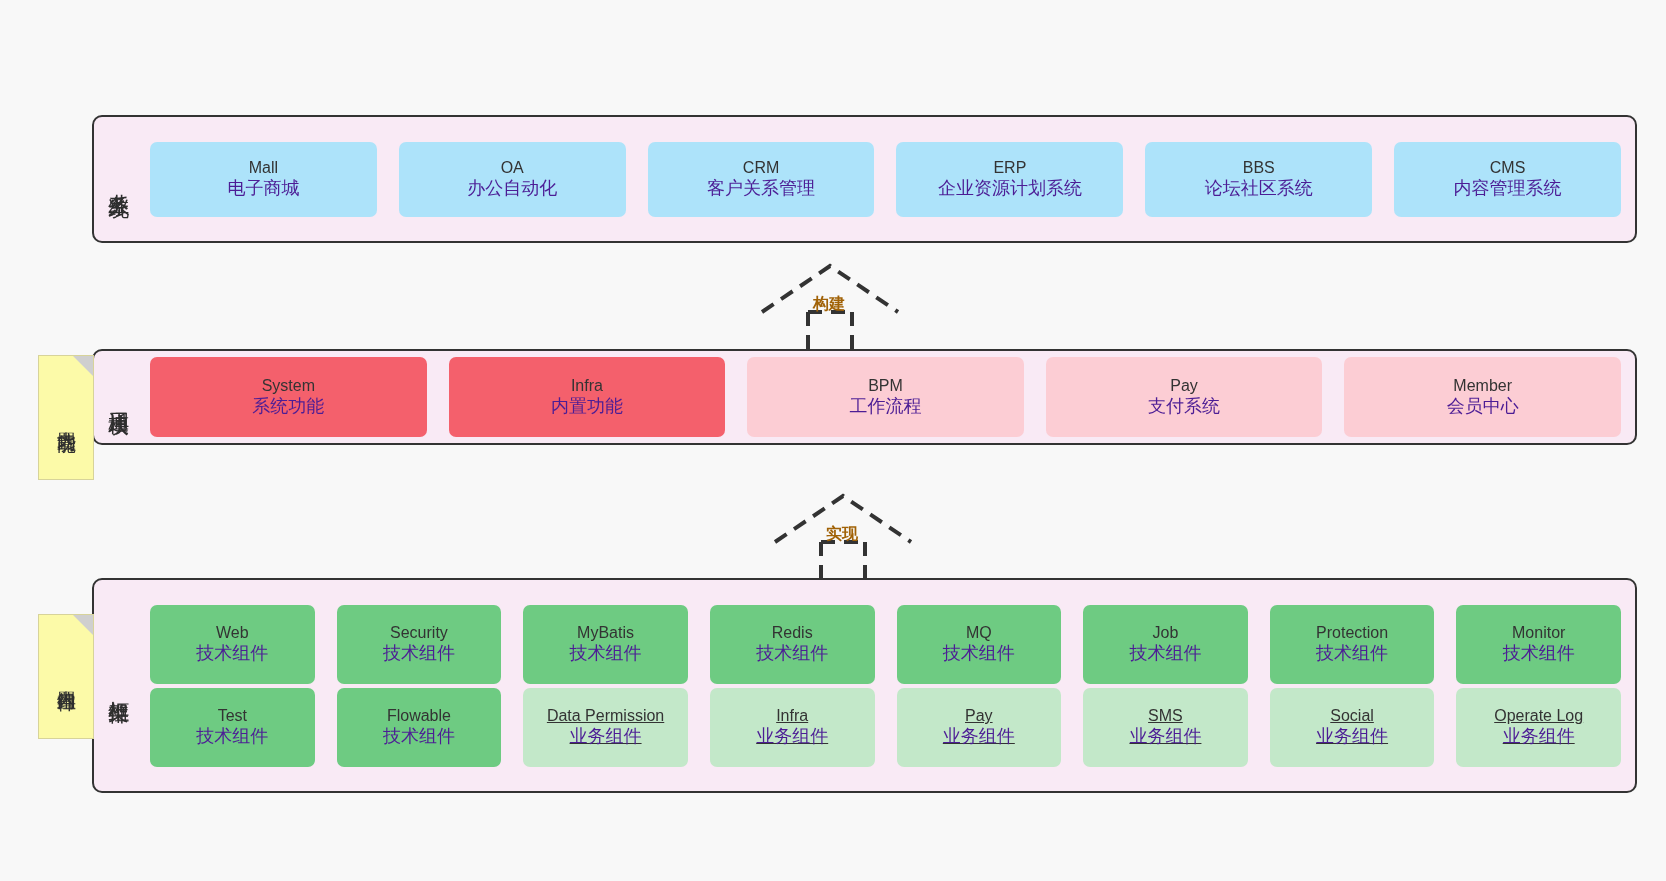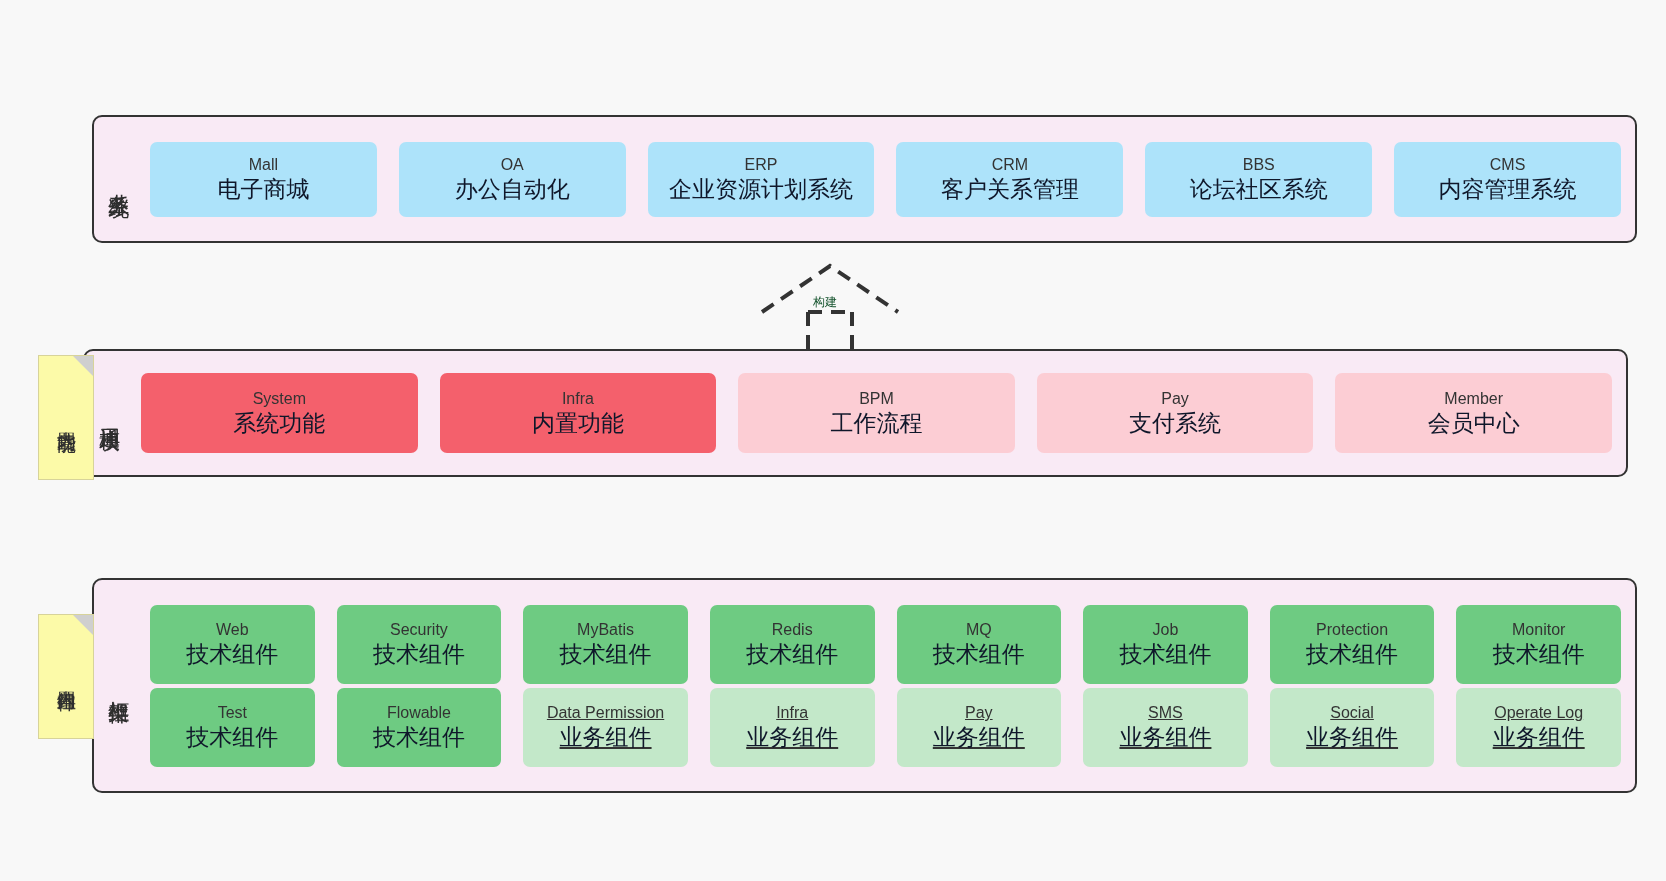--- a/index.html
+++ b/index.html
@@ -74,39 +74,39 @@
     justify-content: center;
     text-align: center;
     line-height: 1.22;
     padding: 4px 6px;
   }
   .box .b-title {
     font-size: 16px;
     color: #333333;
   }
   .box .b-sub {
-    font-size: 23px;
-    color: #0f172a;
+    font-size: 18px;
+    color: #4c1d95;
   }
 
   .box.blue      { background: #ade3fa; }
   .box.red       { background: #f4606c; }
   .box.pink      { background: #fccdd4; }
   .box.green     { background: #6ecb82; }
   .box.lightgreen{ background: #c3e8c9; text-decoration: underline; }
 
   
   #layer-business {
     left: 92px;  top: 115px;  width: 1545px; height: 128px;
   }
   #layer-business .layer-body { padding-left: 6px; }
   #layer-business .row { height: 75px; }
 
   #layer-common {
-    left: 83px;  top: 349px;  width: 1545px; height: 128px;
+    left: 92px;  top: 349px;  width: 1545px; height: 96px;
   }
   #layer-common .layer-body { padding-left: 6px; }
   #layer-common .row { height: 80px; }
 
   #layer-framework {
     left: 92px;  top: 578px;  width: 1545px; height: 215px;
   }
   #layer-framework .layer-body { padding-left: 6px; gap: 4px; }
   #layer-framework .row { height: 79px; }
 
@@ -138,24 +138,25 @@
   #note-builtin-function { left: 38px; top: 355px; height: 125px; }
   #note-builtin-component { left: 38px; top: 614px; height: 125px; }
 
   
   .gen-arrow {
     position: absolute;
   }
   .gen-arrow svg { display: block; overflow: visible; }
   .gen-label {
     position: absolute;
-    font-size: 12px;
-    color: #14532d;
+    font-size: 16px;
+    color: #a16207;
     background: transparent;
     white-space: nowrap;
+    font-weight: bold;
   }
 
   #arrow-build      { left: 760px; top: 262px; }
   #arrow-build .gen-label   { left: 53px; top: 32px; }
   #arrow-implement  { left: 773px; top: 492px; }
   #arrow-implement .gen-label { left: 53px; top: 32px; }
 </style>
 </head>
 <body>
 
@@ -167,26 +168,26 @@
       <div class="row">
         <div class="box blue">
           <div class="b-title">Mall</div>
           <div class="b-sub">电子商城</div>
         </div>
         <div class="box blue">
           <div class="b-title">OA</div>
           <div class="b-sub">办公自动化</div>
         </div>
         <div class="box blue">
+          <div class="b-title">CRM</div>
+          <div class="b-sub">客户关系管理</div>
+        </div>
+        <div class="box blue">
           <div class="b-title">ERP</div>
           <div class="b-sub">企业资源计划系统</div>
-        </div>
-        <div class="box blue">
-          <div class="b-title">CRM</div>
-          <div class="b-sub">客户关系管理</div>
         </div>
         <div class="box blue">
           <div class="b-title">BBS</div>
           <div class="b-sub">论坛社区系统</div>
         </div>
         <div class="box blue">
           <div class="b-title">CMS</div>
           <div class="b-sub">内容管理系统</div>
         </div>
       </div>
@@ -222,20 +223,27 @@
           <div class="b-sub">支付系统</div>
         </div>
         <div class="box pink">
           <div class="b-title">Member</div>
           <div class="b-sub">会员中心</div>
         </div>
       </div>
     </div>
   </div>
 
+  <div class="gen-arrow" id="arrow-implement">
+    <svg width="140" height="92" viewBox="0 0 140 92" fill="none">
+      <path d="M2 50 L70 4 L138 50" stroke="#333333" stroke-width="4" stroke-dasharray="14 9" fill="none" stroke-linecap="butt"></path>
+      <path d="M48 50 L48 90 M92 50 L92 90 M48 90 L92 90 M48 50 L92 50" stroke="#333333" stroke-width="4" stroke-dasharray="14 9" fill="none"></path>
+    </svg>
+    <span class="gen-label">实现</span>
+  </div>
 
   <div class="layer" id="layer-framework">
     <div class="layer-title">框架组件</div>
     <div class="layer-body">
 
       <div class="row">
         <div class="box green">
           <div class="b-title">Web</div>
           <div class="b-sub">技术组件</div>
         </div>

